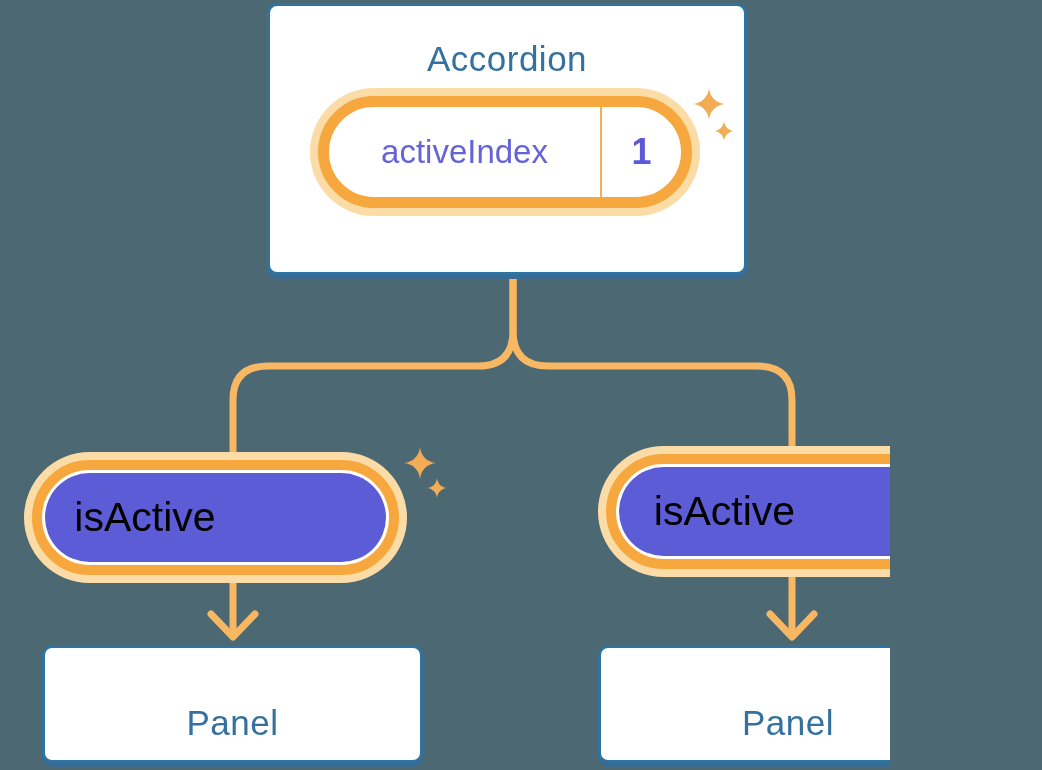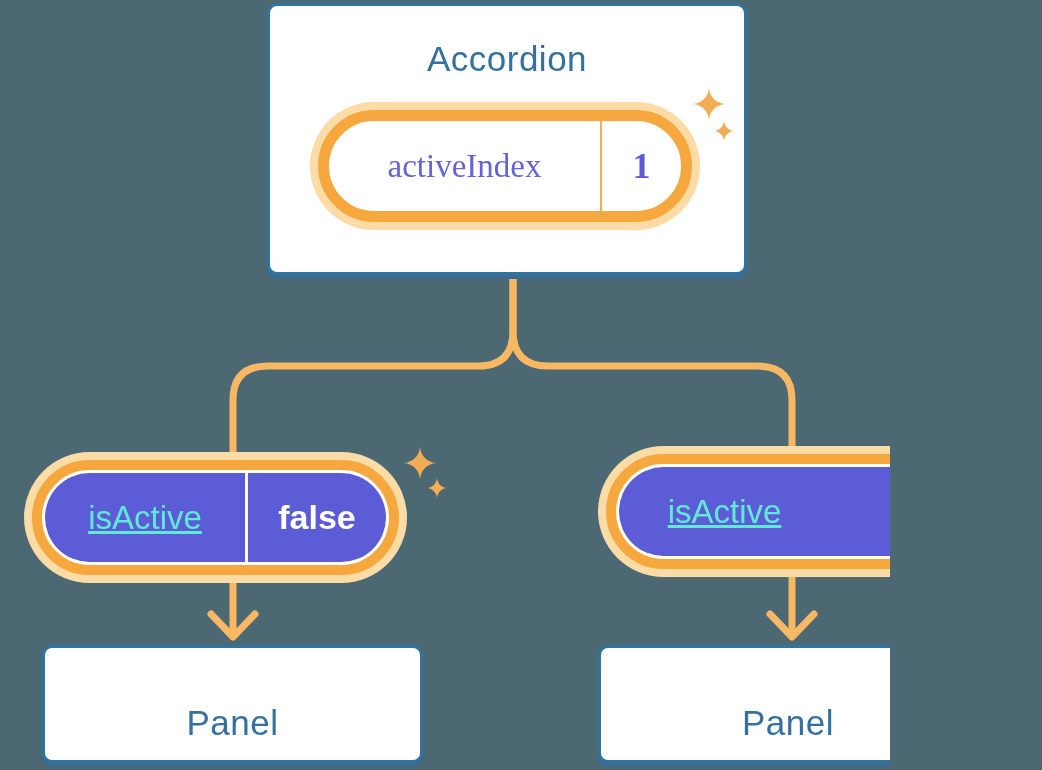--- a/index.html
+++ b/index.html
@@ -26,42 +26,41 @@
   .panel-card{display:flex;align-items:center;justify-content:center;}
   .panel-left{left:42px;top:645px;width:381px;height:118px;}
   .panel-right{left:598px;top:645px;width:380px;height:118px;}
 
   
   .pill{
     position:absolute;box-sizing:border-box;border-radius:999px;z-index:3;
     display:flex;align-items:stretch;
   }
   .pill-state{ 
-    left:318px;top:110px;width:374px;height:112px;
+    left:318px;top:96px;width:374px;height:112px;
     background:#FFFFFF;border:11px solid #F6A83F;
     box-shadow:0 0 0 8px #FCDCA6;
-    font-family:Liberation Serif, serif;
   }
   .pill-state .seg{display:flex;align-items:center;justify-content:center;}
   .pill-state .seg-name{flex:1;}
   .pill-state .seg-value{width:79px;border-left:2px solid #F6AE55;}
   .state-name{color:#6563D8;font-size:33px;}
   .state-value{color:#5A5AD8;font-size:36px;font-weight:700;}
 
   .pill-prop{ 
     background:#FFFFFF;border:10px solid #F6A83F;
     box-shadow:0 0 0 8px #FCDCA6;padding:3px;
   }
   .pill-prop-left{left:32px;top:460px;width:367px;height:115px;}
   .pill-prop-right{left:606px;top:454px;width:367px;height:115px;}
   .pill-prop-inner{
     flex:1;display:flex;background:#5C5CD6;border-radius:999px;overflow:hidden;
   }
   .pill-prop-inner .seg{display:flex;align-items:center;justify-content:center;}
-  .prop-name{color:#5eead4;font-size:33px;text-decoration:underline;}
+  .prop-name{color:#000000;font-size:41px;}
   .prop-value{color:#FFFFFF;font-size:34px;font-weight:700;}
   .pill-prop-left .seg-name{width:200px;}
   .pill-prop-right .seg-name{width:211px;}
   .pill-prop .seg-value{flex:1;border-left:3px solid #FFFFFF;}
 
   .sparkle{position:absolute;z-index:4;}
 </style>
 </head>
 <body>
 
@@ -81,21 +80,20 @@
   </div>
 
   <div class="pill pill-state">
     <div class="seg seg-name state-name">activeIndex</div>
     <div class="seg seg-value state-value">1</div>
   </div>
 
   <div class="pill pill-prop pill-prop-left">
     <div class="pill-prop-inner">
       <div class="seg seg-name prop-name">isActive</div>
-      <div class="seg seg-value prop-value">false</div>
     </div>
   </div>
 
   <div class="pill pill-prop pill-prop-right">
     <div class="pill-prop-inner">
       <div class="seg seg-name prop-name">isActive</div>
     </div>
   </div>
 
   <div class="card panel-card panel-left">

